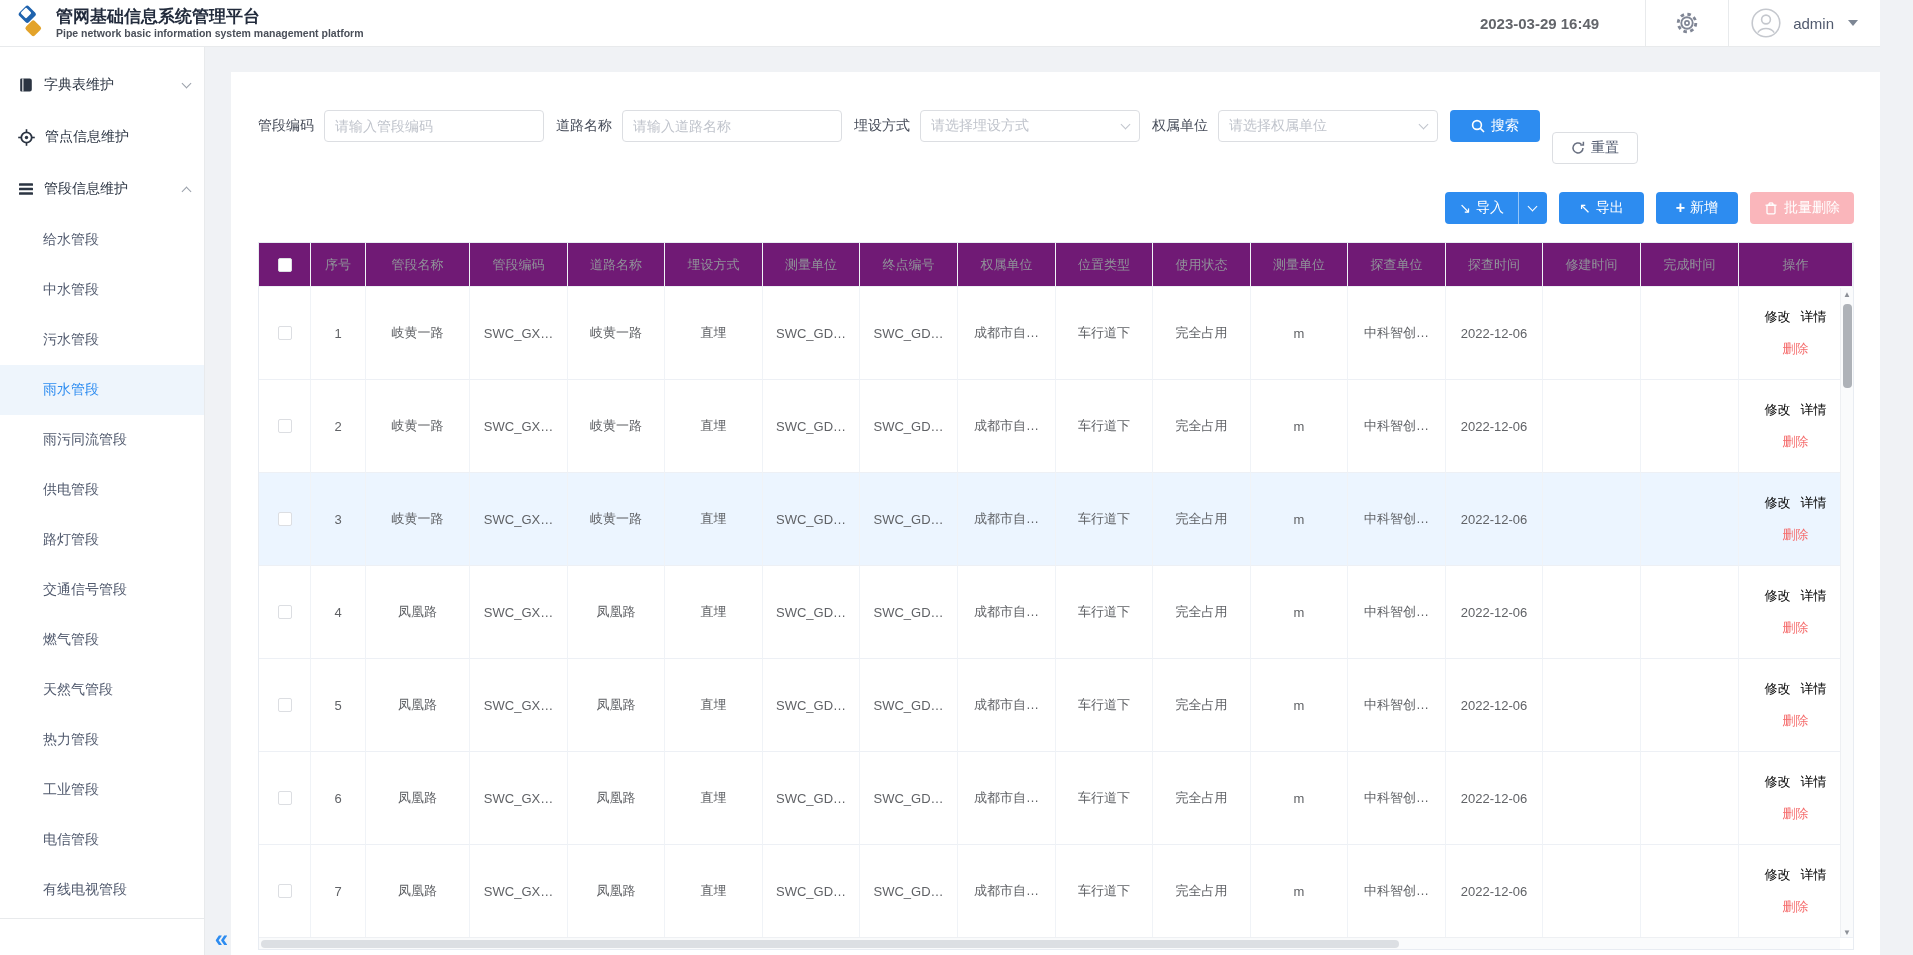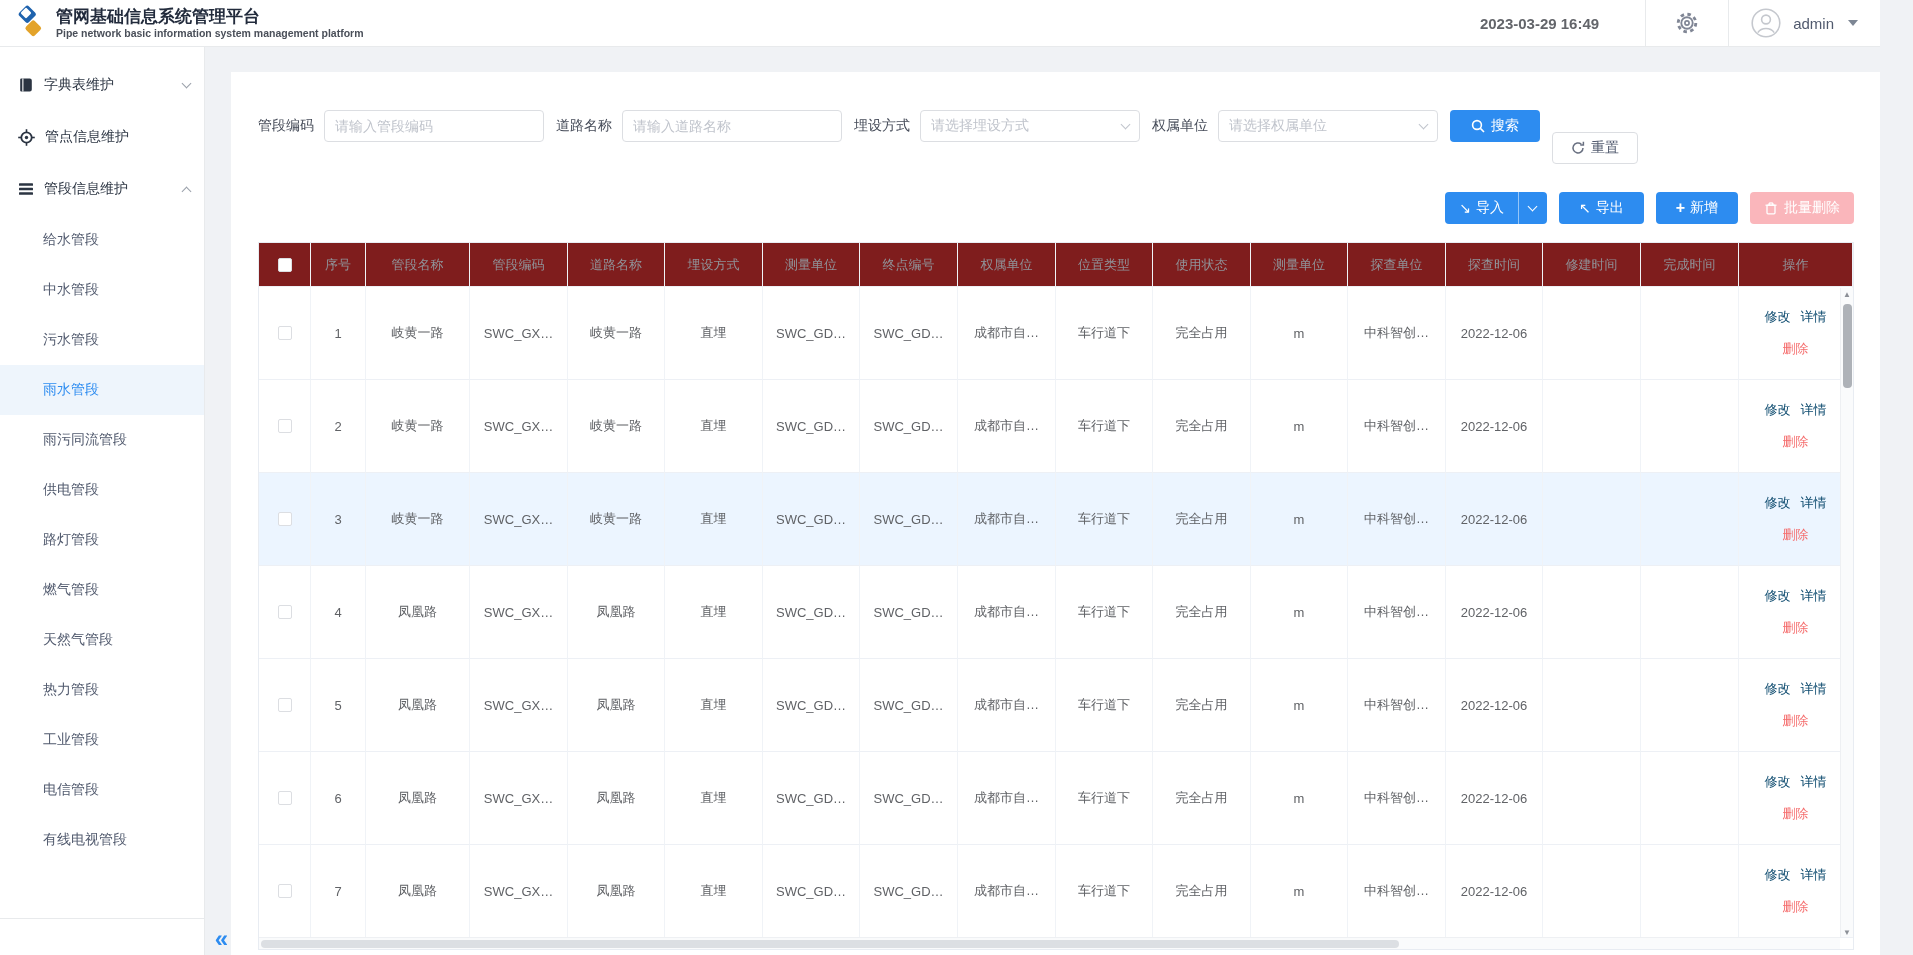--- a/index.html
+++ b/index.html
@@ -73,33 +73,33 @@
     align-items:center; justify-content:center; cursor:pointer; }
   .btn-export, .btn-add { padding:0 20px; }
   .btn-danger-disabled { background:#fab6bb; color:#fff; padding:0 14px; cursor:not-allowed; }
   .arrow-glyph { font-size:14px; margin-right:5px; }
   .plus-glyph { font-size:16px; margin-right:5px; font-weight:bold; }
 
   
   .table-wrap { position:relative; margin-top:18px; border:1px solid #e8ecf2; height:708px; overflow:hidden; }
   .tr { display:grid;
     grid-template-columns:52px 55px 104px 98px 97px 98px 97px 98px 98px 97px 98px 97px 98px 97px 98px 98px minmax(110px,1fr); }
-  .th-row { height:44px; background:#7f1d1d; }
+  .th-row { height:44px; background:#701a75; }
   .td { display:flex; align-items:center; justify-content:center; border-right:1px solid #f0f3f7;
     border-bottom:1px solid #edf0f5; font-size:13px; color:#606266; overflow:hidden;
     white-space:nowrap; text-align:center; }
   .th-row .td { color:#909399; }
   .tr:last-child .td { border-bottom:1px solid #edf0f5; }
   .body-row { height:93px; background:#fff; }
   .body-row.tr-active { background:#ecf5ff; }
   .checkbox { width:14px; height:14px; border:1px solid #dcdee2; border-radius:2px; background:#fff;
     display:inline-block; cursor:pointer; }
   .td-ops { flex-direction:column; justify-content:center; }
   .ops-line { display:flex; }
-  .ops-line a { color:#0c4a6e; font-size:13px; cursor:pointer; text-decoration:none; margin:0 5px; }
+  .ops-line a { color:#000000; font-size:13px; cursor:pointer; text-decoration:none; margin:0 5px; }
   .ops-line a.danger { color:#f56c6c; }
   .ops-line + .ops-line { margin-top:14px; }
 
   
   .vscroll { position:absolute; top:45px; right:0; bottom:12px; width:13px; background:#fafbfc;
     border-left:1px solid #eef0f3; }
   .vscroll .arr { position:absolute; left:0; right:0; text-align:center; font-size:8px; color:#8c9097; }
   .vscroll .arr.up { top:2px; } .vscroll .arr.dn { bottom:0; }
   .vscroll-thumb { position:absolute; left:2px; width:9px; top:16px; height:84px; background:#aeb2b8;
     border-radius:4px; cursor:pointer; }
@@ -197,20 +197,21 @@
         <span class="chev up"></span>
       </div>
       <div id="sub-list">
           <div class="sub-item">给水管段</div>
           <div class="sub-item">中水管段</div>
           <div class="sub-item">污水管段</div>
           <div class="sub-item active">雨水管段</div>
           <div class="sub-item">雨污同流管段</div>
           <div class="sub-item">供电管段</div>
           <div class="sub-item">路灯管段</div>
+          <div class="sub-item">交通信号管段</div>
           <div class="sub-item">燃气管段</div>
           <div class="sub-item">天然气管段</div>
           <div class="sub-item">热力管段</div>
           <div class="sub-item">工业管段</div>
           <div class="sub-item">电信管段</div>
           <div class="sub-item">有线电视管段</div>
         </div>
     </div>
     <div class="side-footer">
       <span class="collapse-btn">«</span>

